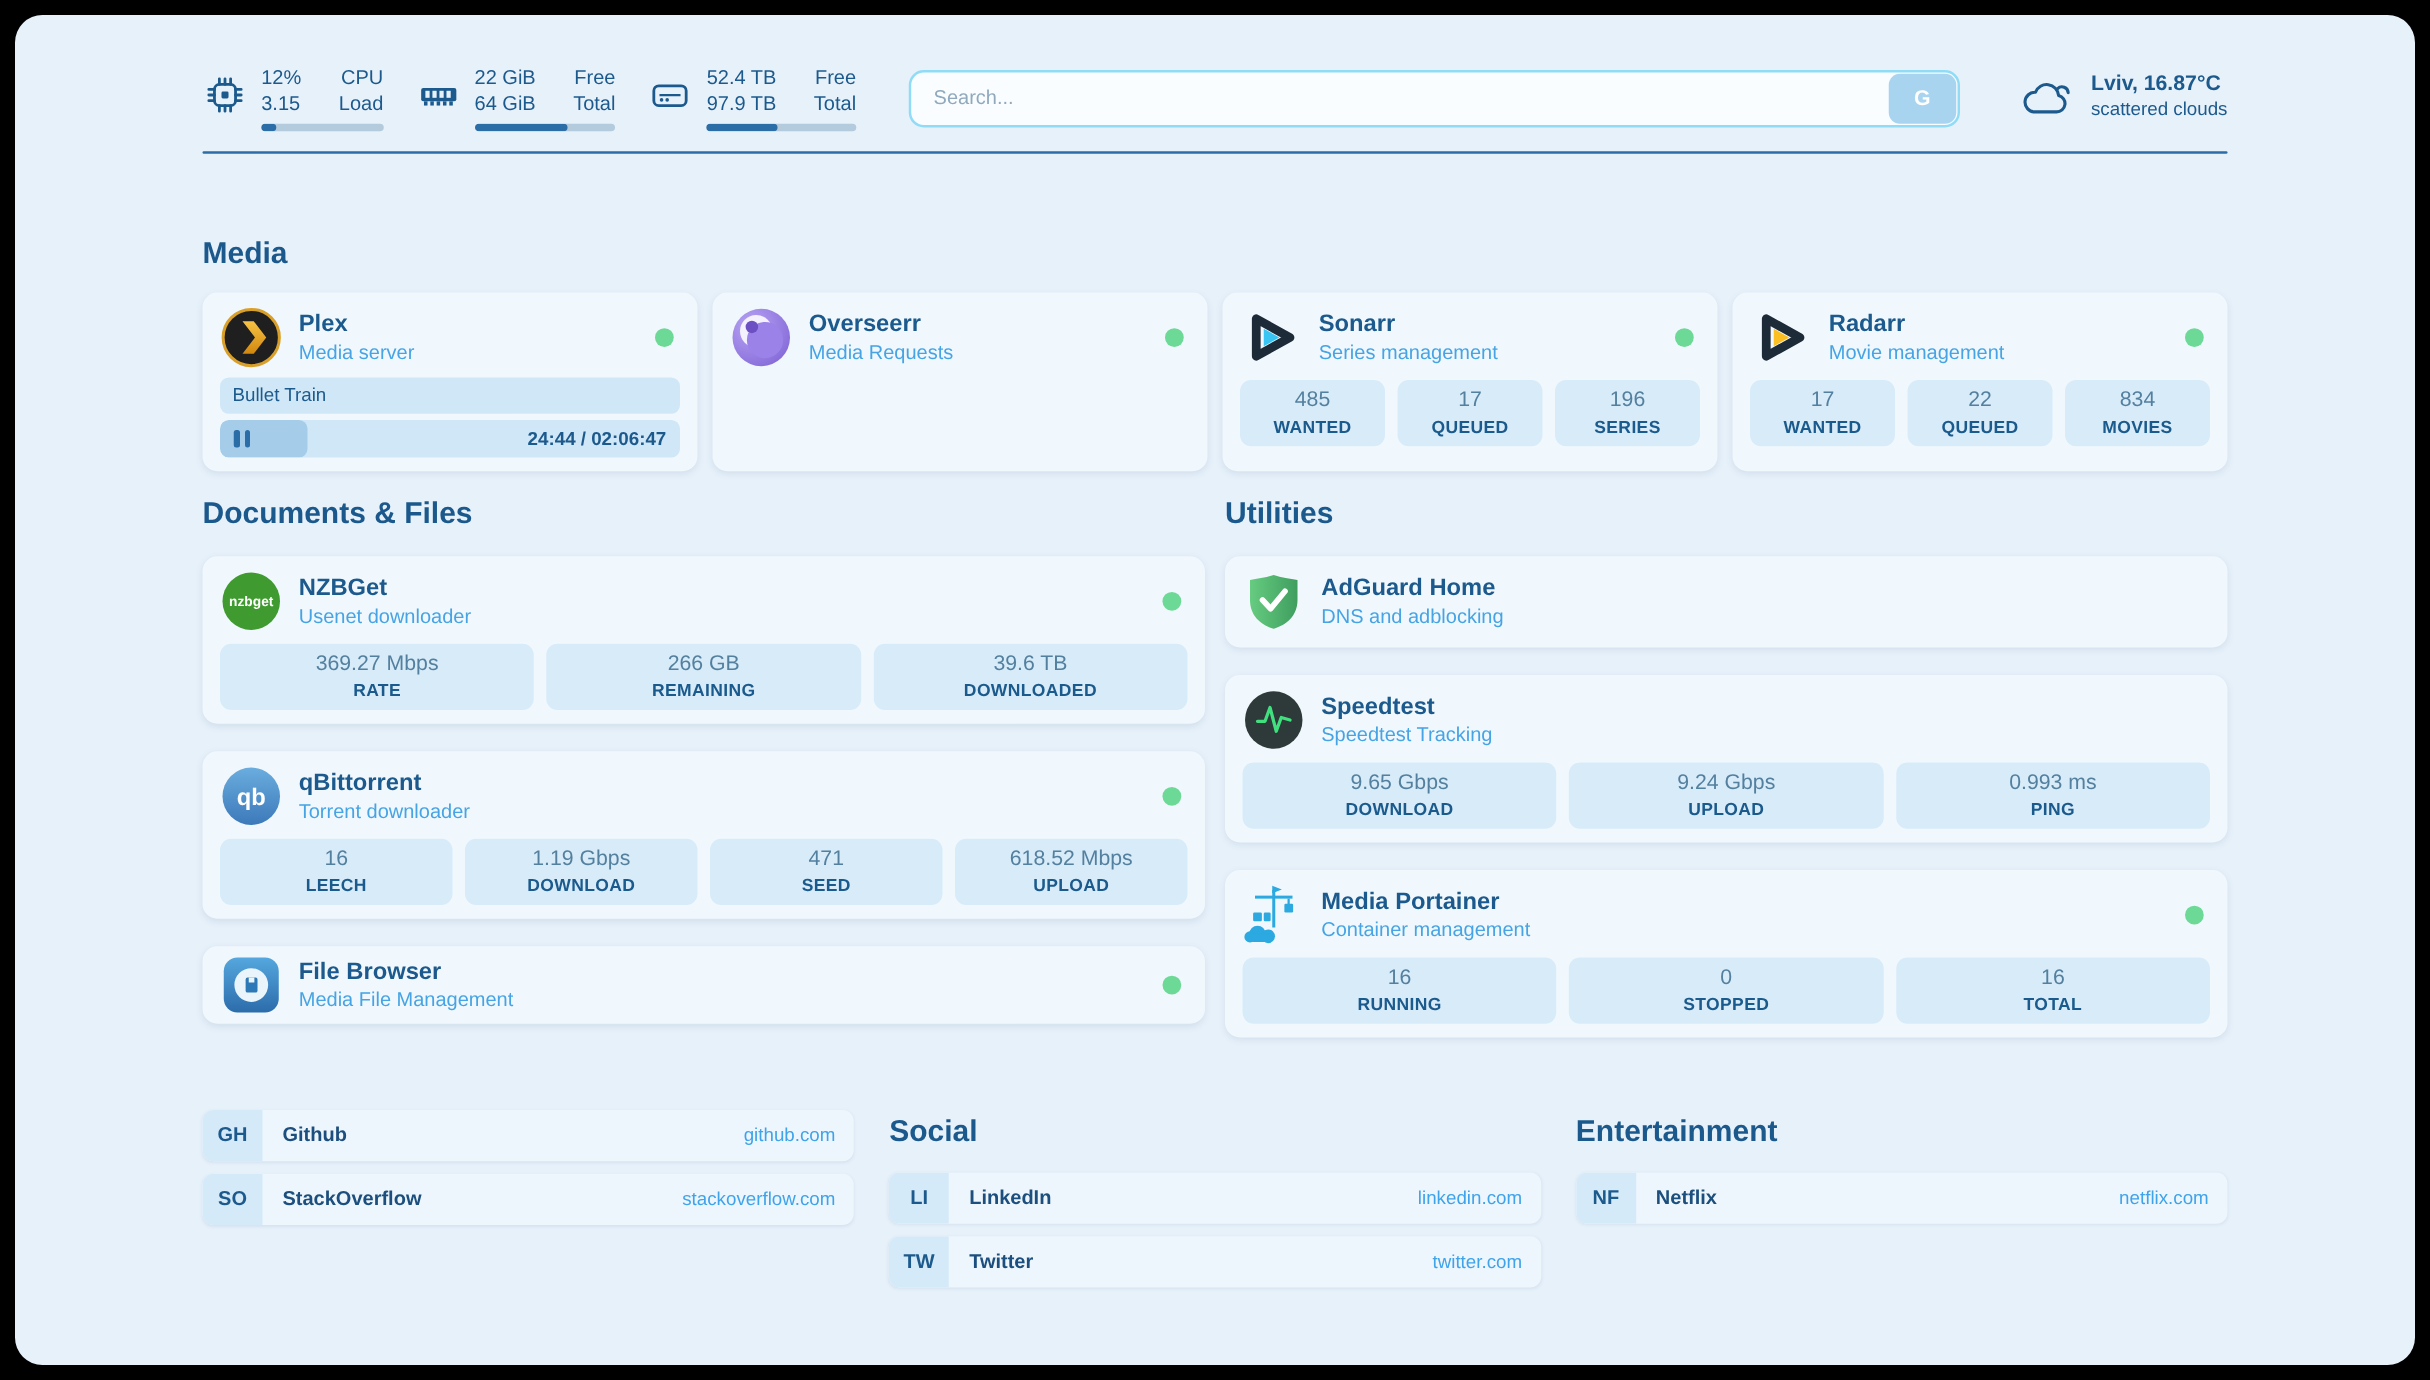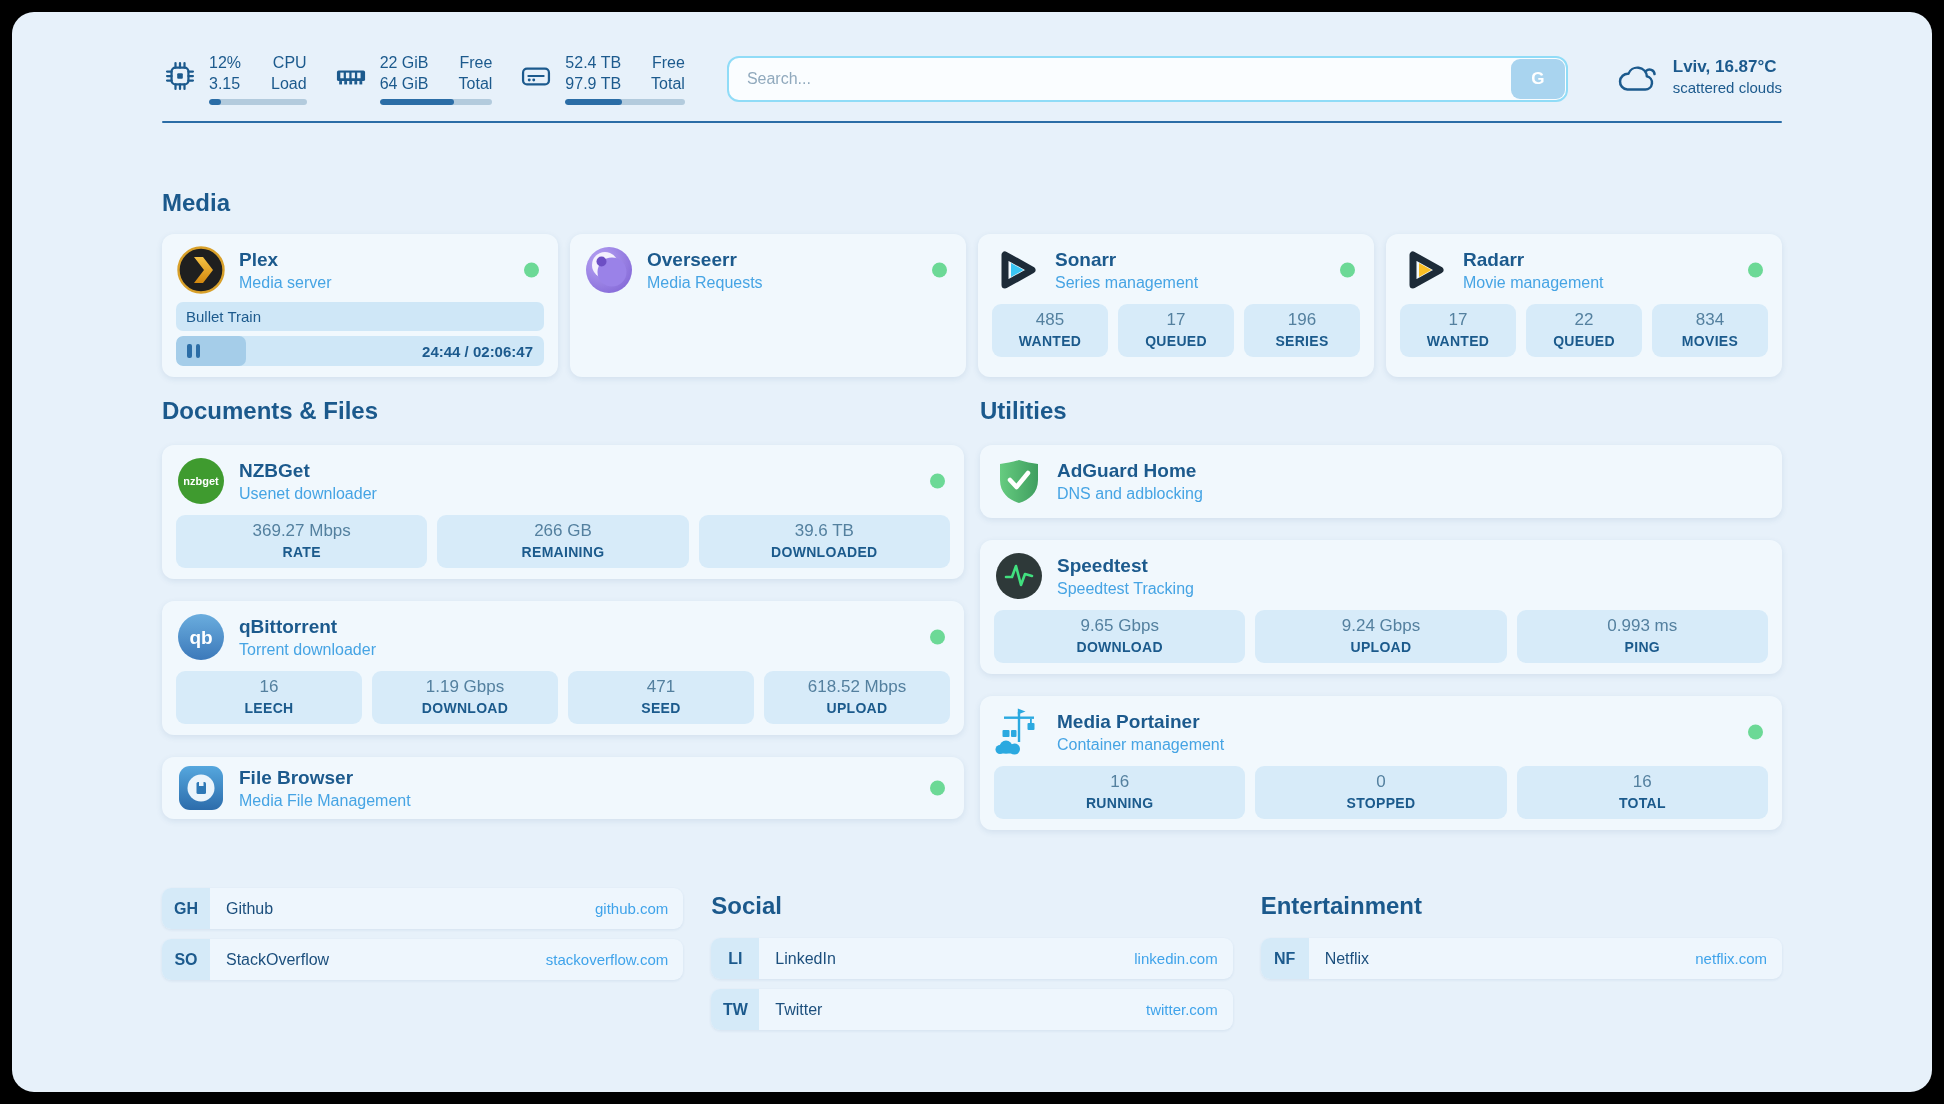--- a/index.html
+++ b/index.html
@@ -76,21 +76,21 @@
   .card.slim{padding-top:5px;padding-bottom:5px;}
 
   
   .bm-grid{display:grid;grid-template-columns:repeat(3,1fr);column-gap:28px;margin-top:36px;align-items:start;}
   .bm-title{margin-bottom:14px;}
   .bm-list{display:flex;flex-direction:column;gap:10px;}
   .bm-item{display:flex;align-items:center;background:#eef6fd;border-radius:9px;height:41px;
            box-shadow:0 1px 3px rgba(25,80,130,0.09);overflow:hidden;cursor:pointer;}
   .bm-abbr{width:48px;align-self:stretch;background:#d5eaf8;display:flex;align-items:center;
            justify-content:center;font-size:16px;font-weight:600;color:#1c5a8d;}
-  .bm-name{margin-left:16px;font-size:16px;color:#1c4f7d;font-weight:400;}
+  .bm-name{margin-left:16px;font-size:16px;color:#1c4f7d;font-weight:700;}
   .bm-url{margin-left:auto;margin-right:15px;font-size:15px;color:#3fa3ea;}
 </style>
 </head>
 <body>
 
 <div class="page">
 <div class="content">
 
   <div class="topbar">
     <div class="resources">

